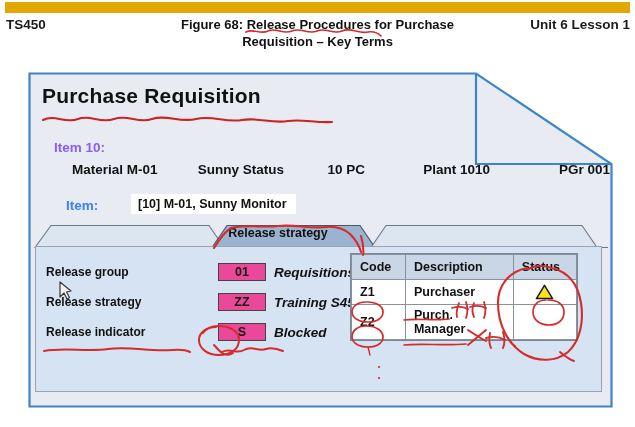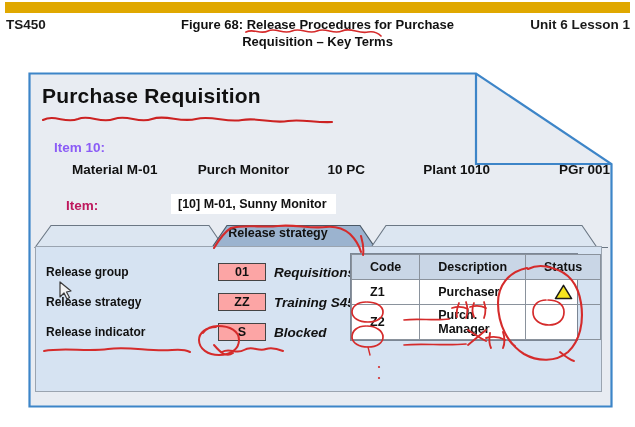--- a/index.html
+++ b/index.html
@@ -60,26 +60,26 @@
   }
   .matrow span{display:inline-block;}
   .m-mat{width:122px;}
   .m-desc{width:126px;}
   .m-qty{width:92px;}
   .m-plant{width:98px;}
   .m-pgr{width:70px;padding-left:34px;}
 
   .item-lbl{
     position:absolute;left:18px;top:126px;
-    font-size:13.5px;font-weight:bold;color:#be185d;padding-left:20px;
+    font-size:13.5px;font-weight:bold;color:#3b82f6;padding-left:20px;
   }
   .item-box{
     position:absolute;left:103px;top:122px;
     background:#ffffff;padding:3px 9px 3px 7px;
-    font-size:12.5px;font-weight:bold;color:#111;white-space:nowrap;margin-left:40px;
+    font-size:12.5px;font-weight:bold;color:#111;white-space:nowrap;
   }
 
   
   .tabs{position:absolute;left:6px;top:150px;width:575px;height:26px;}
   .tab-label{
     position:absolute;left:170px;top:154px;width:160px;text-align:center;
     font-size:12.5px;font-weight:bold;color:#111;
     z-index:4;
   }
 
@@ -91,40 +91,40 @@
 
   .fields{position:absolute;left:10px;top:14px;}
   .frow{position:relative;height:30px;}
   .flabel{
     position:absolute;left:0;top:4px;width:168px;
     font-size:12px;font-weight:bold;color:#111;
   }
   .fcode{
     position:absolute;left:172px;top:2px;
     min-width:34px;text-align:center;
-    background:#fca5a5;border:1px solid #444;
+    background:#ec4899;border:1px solid #444;
     padding:1px 6px;font-size:12.5px;font-weight:bold;color:#111;
   }
   .ftext{
     position:absolute;left:228px;top:4px;
     font-size:13.5px;font-weight:bold;font-style:italic;color:#111;
     white-space:nowrap;
   }
 
   
   .tbl{
     position:absolute;left:314px;top:6px;width:226px;
     background:#ffffff;border:1px solid #7b8694;
     border-collapse:collapse;
   }
   .tbl table{border-collapse:collapse;width:100%;}
   .tbl th,.tbl td{
     border:1px solid #8a929c;
     font-size:12.5px;font-weight:bold;color:#111;
-    padding:3px 18px;height:18px;
+    padding:3px 8px;height:18px;
   }
   .tbl th{background:#c9d6e6;text-align:left;}
   .th-code{width:44px;text-align:center;}
   .th-desc{width:118px;}
   .th-stat{width:56px;text-align:center;}
   .td-code{text-align:left;}
   .td-stat{text-align:center;}
   .warn-tri{
     display:inline-block;width:19px;height:16px;vertical-align:middle;
   }
@@ -162,21 +162,21 @@
       <svg class="sq-title" width="300" height="16" viewBox="0 0 300 16">
         <path d="M3,8 C15,2 25,12 38,7 C50,2 60,12 74,7 C88,2 98,12 112,7
                  C126,2 140,11 156,7 C172,3 186,11 202,8 C218,5 232,12 248,9
                  C262,7 276,11 292,10" fill="none" stroke="#cc2222" stroke-width="2.1" stroke-linecap="round"></path>
       </svg>
 
       <div class="item10">Item 10:</div>
 
       <div class="matrow">
         <span class="m-mat">Material M-01</span>
-        <span class="m-desc">Purch Monitor</span>
+        <span class="m-desc">Sunny Status</span>
         <span class="m-qty">10 PC</span>
         <span class="m-plant">Plant 1010</span>
         <span class="m-pgr">PGr 001</span>
       </div>
 
       <div class="item-lbl">Item:</div>
       <div class="item-box">[10]  M-01,   Sunny Monitor</div>
 
       <svg class="tabs" width="575" height="26" viewBox="0 0 575 26">
         <path d="M2,25.5 L2,3 L16,3 L16,25.5" fill="none" stroke="none"></path>

